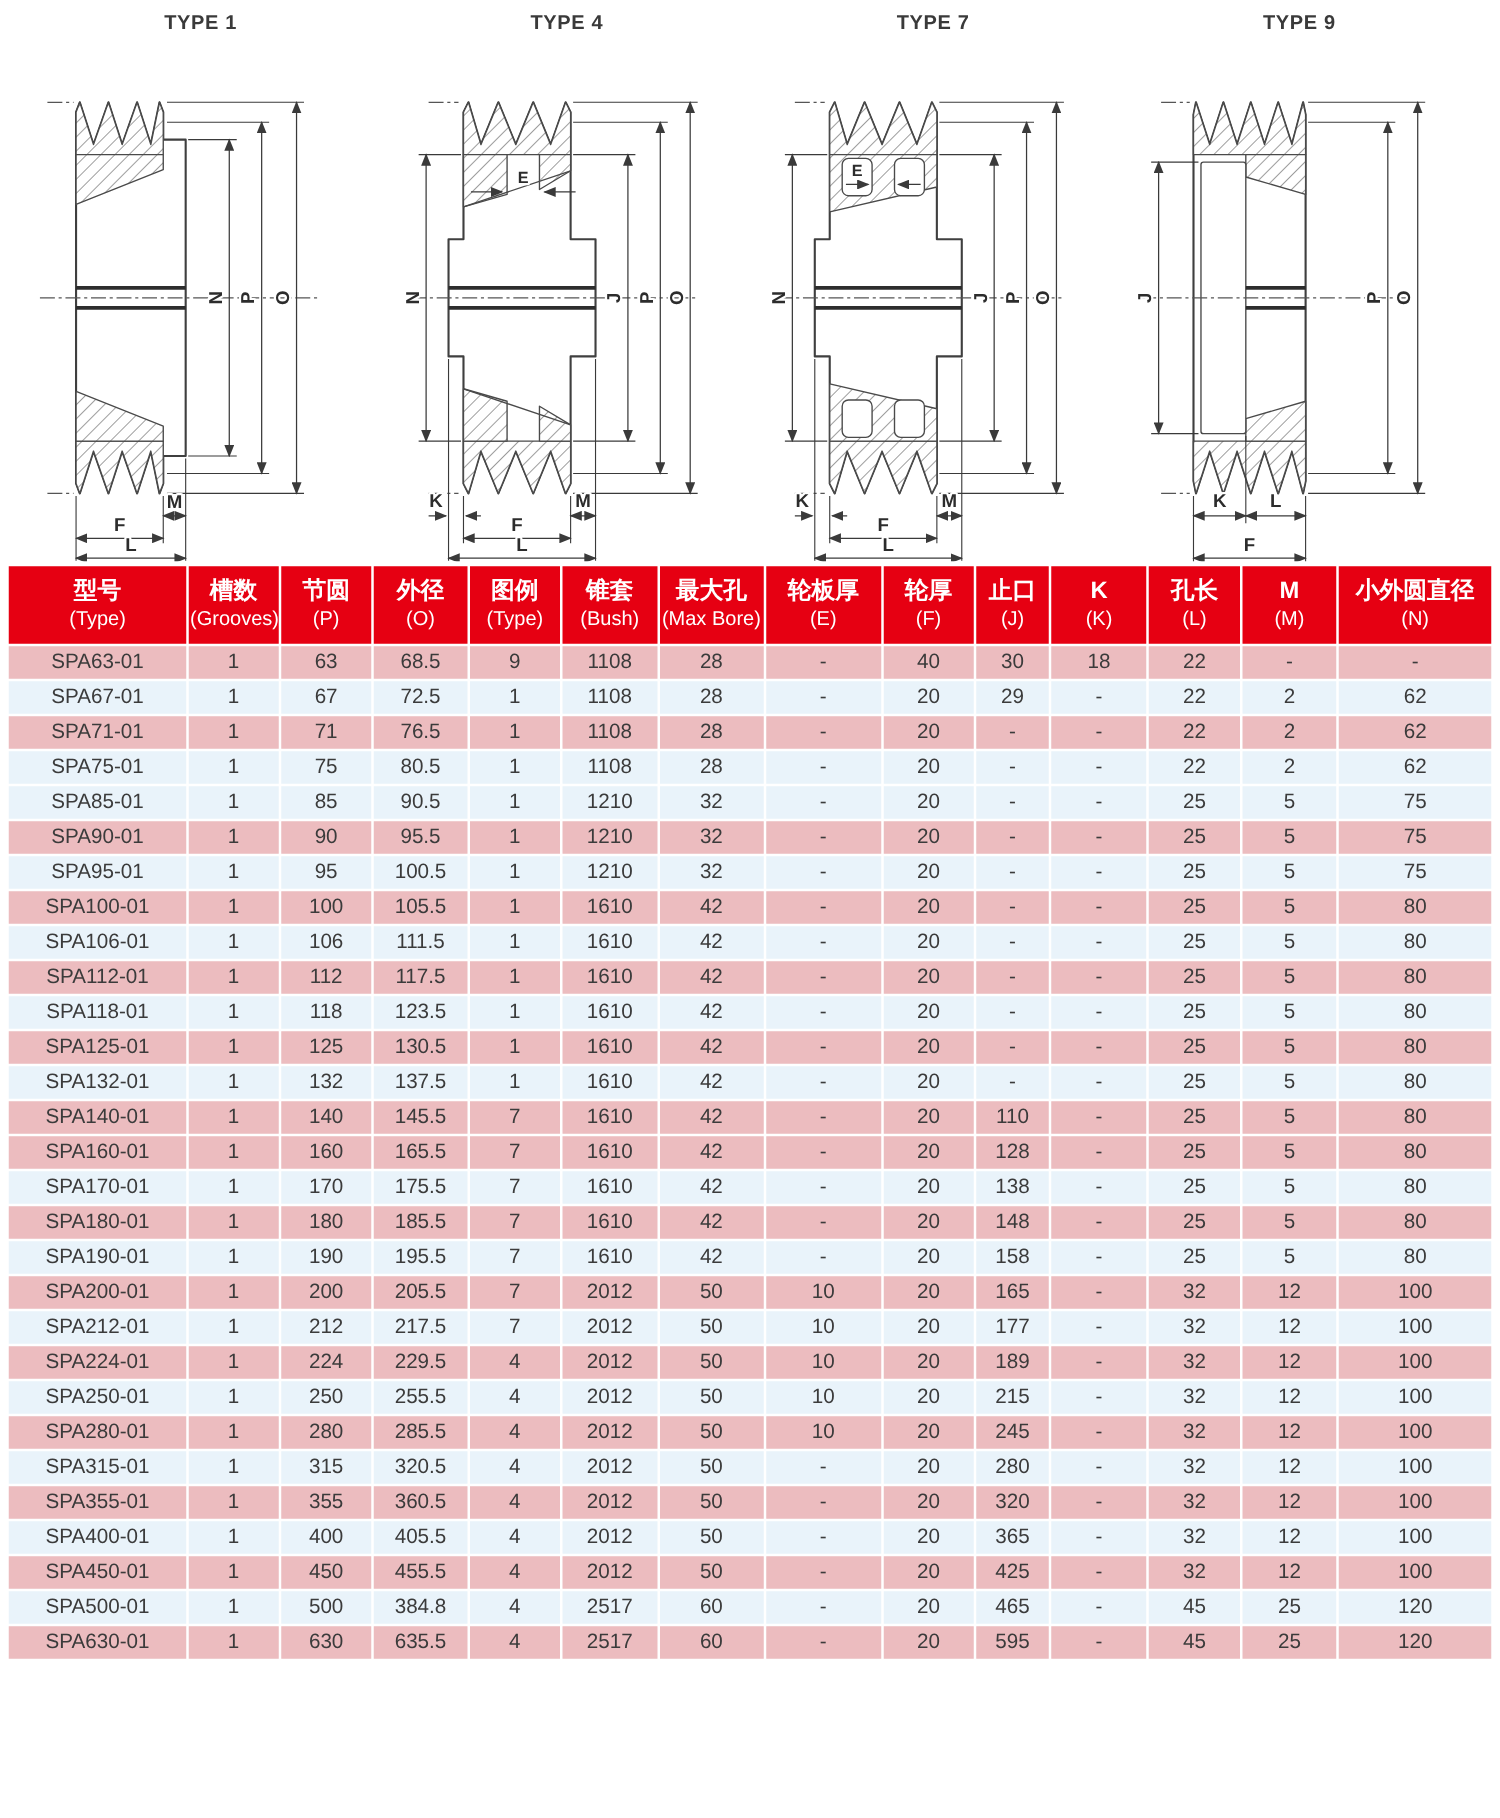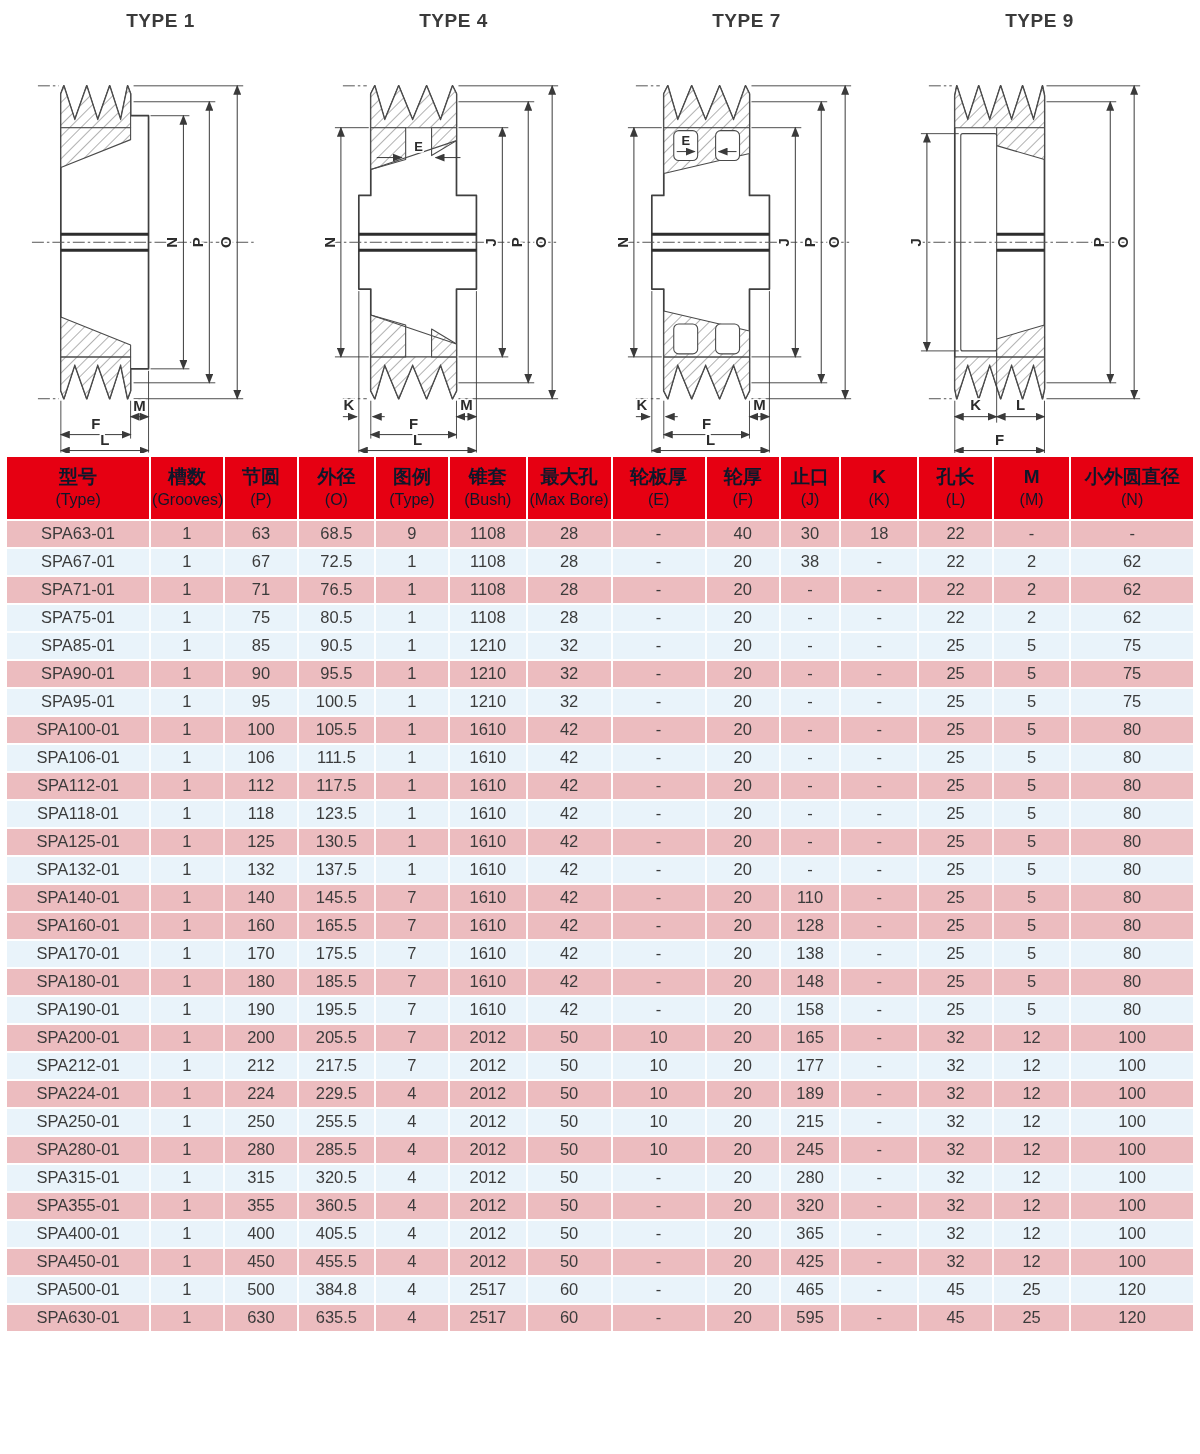--- a/index.html
+++ b/index.html
@@ -2,26 +2,26 @@
 <html style="--red: #e60012; --pink: #ecbcbf; --blue: #e9f3fa; --line: #3f3f3f; --text: #3b3b3b;"><head>
 <meta charset="utf-8">
 <style>
   :root{
     --red:#e60012; --pink:#ecbcbf; --blue:#e9f3fa; --line:#3f3f3f; --text:#3b3b3b;
   }
   html,body{margin:0;padding:0;background:#fff;}
   body{width:1200px;font-family:"Liberation Sans","DejaVu Sans",sans-serif;}
   .diagrams{display:flex;padding:6px 14px 2px;}
   .diagram{flex:1;text-align:center;padding:0 2px;}
-  .diagram-title{font-size:19px;font-weight:bold;color:#3a3a3a;margin:4px 0 2px;letter-spacing:.5px;}
+  .diagram-title{font-size:16px;font-weight:bold;color:#3a3a3a;margin:4px 0 2px;letter-spacing:.5px;}
   .diagram svg{display:block;width:100%;height:auto;}
 
   .spec-table-wrap{padding:0 5px 6px;}
   table.spec{width:100%;table-layout:fixed;border-collapse:separate;border-spacing:2px;}
-  table.spec th{background:var(--red);color:#0f172a;height:58px;padding:2px 1px;vertical-align:middle;}
+  table.spec th{background:var(--red);color:#ffffff;height:58px;padding:2px 1px;vertical-align:middle;}
   .h-cn{font-size:19px;font-weight:bold;line-height:1.3;white-space:nowrap;}
   .h-en{font-size:16px;font-weight:normal;line-height:1.25;white-space:nowrap;}
   table.spec td{text-align:center;font-size:16.5px;color:var(--text);height:26px;padding:0 1px;white-space:nowrap;}
   tr.pink td{background:var(--pink);}
   tr.blue td{background:var(--blue);}
 
   
   .outline{fill:#fff;stroke:var(--line);stroke-width:1.7;stroke-linejoin:round;}
   .hpoly{stroke:#4a4a4a;stroke-width:1.1;stroke-linejoin:round;}
   .detail{stroke:#4a4a4a;stroke-width:1.1;fill:none;}
@@ -369,21 +369,21 @@
         <tr class="blue">
           <td>SPA67-01</td>
           <td>1</td>
           <td>67</td>
           <td>72.5</td>
           <td>1</td>
           <td>1108</td>
           <td>28</td>
           <td>-</td>
           <td>20</td>
-          <td>38</td>
+          <td>29</td>
           <td>-</td>
           <td>22</td>
           <td>2</td>
           <td>62</td>
         </tr>
         <tr class="pink">
           <td>SPA71-01</td>
           <td>1</td>
           <td>71</td>
           <td>76.5</td>

